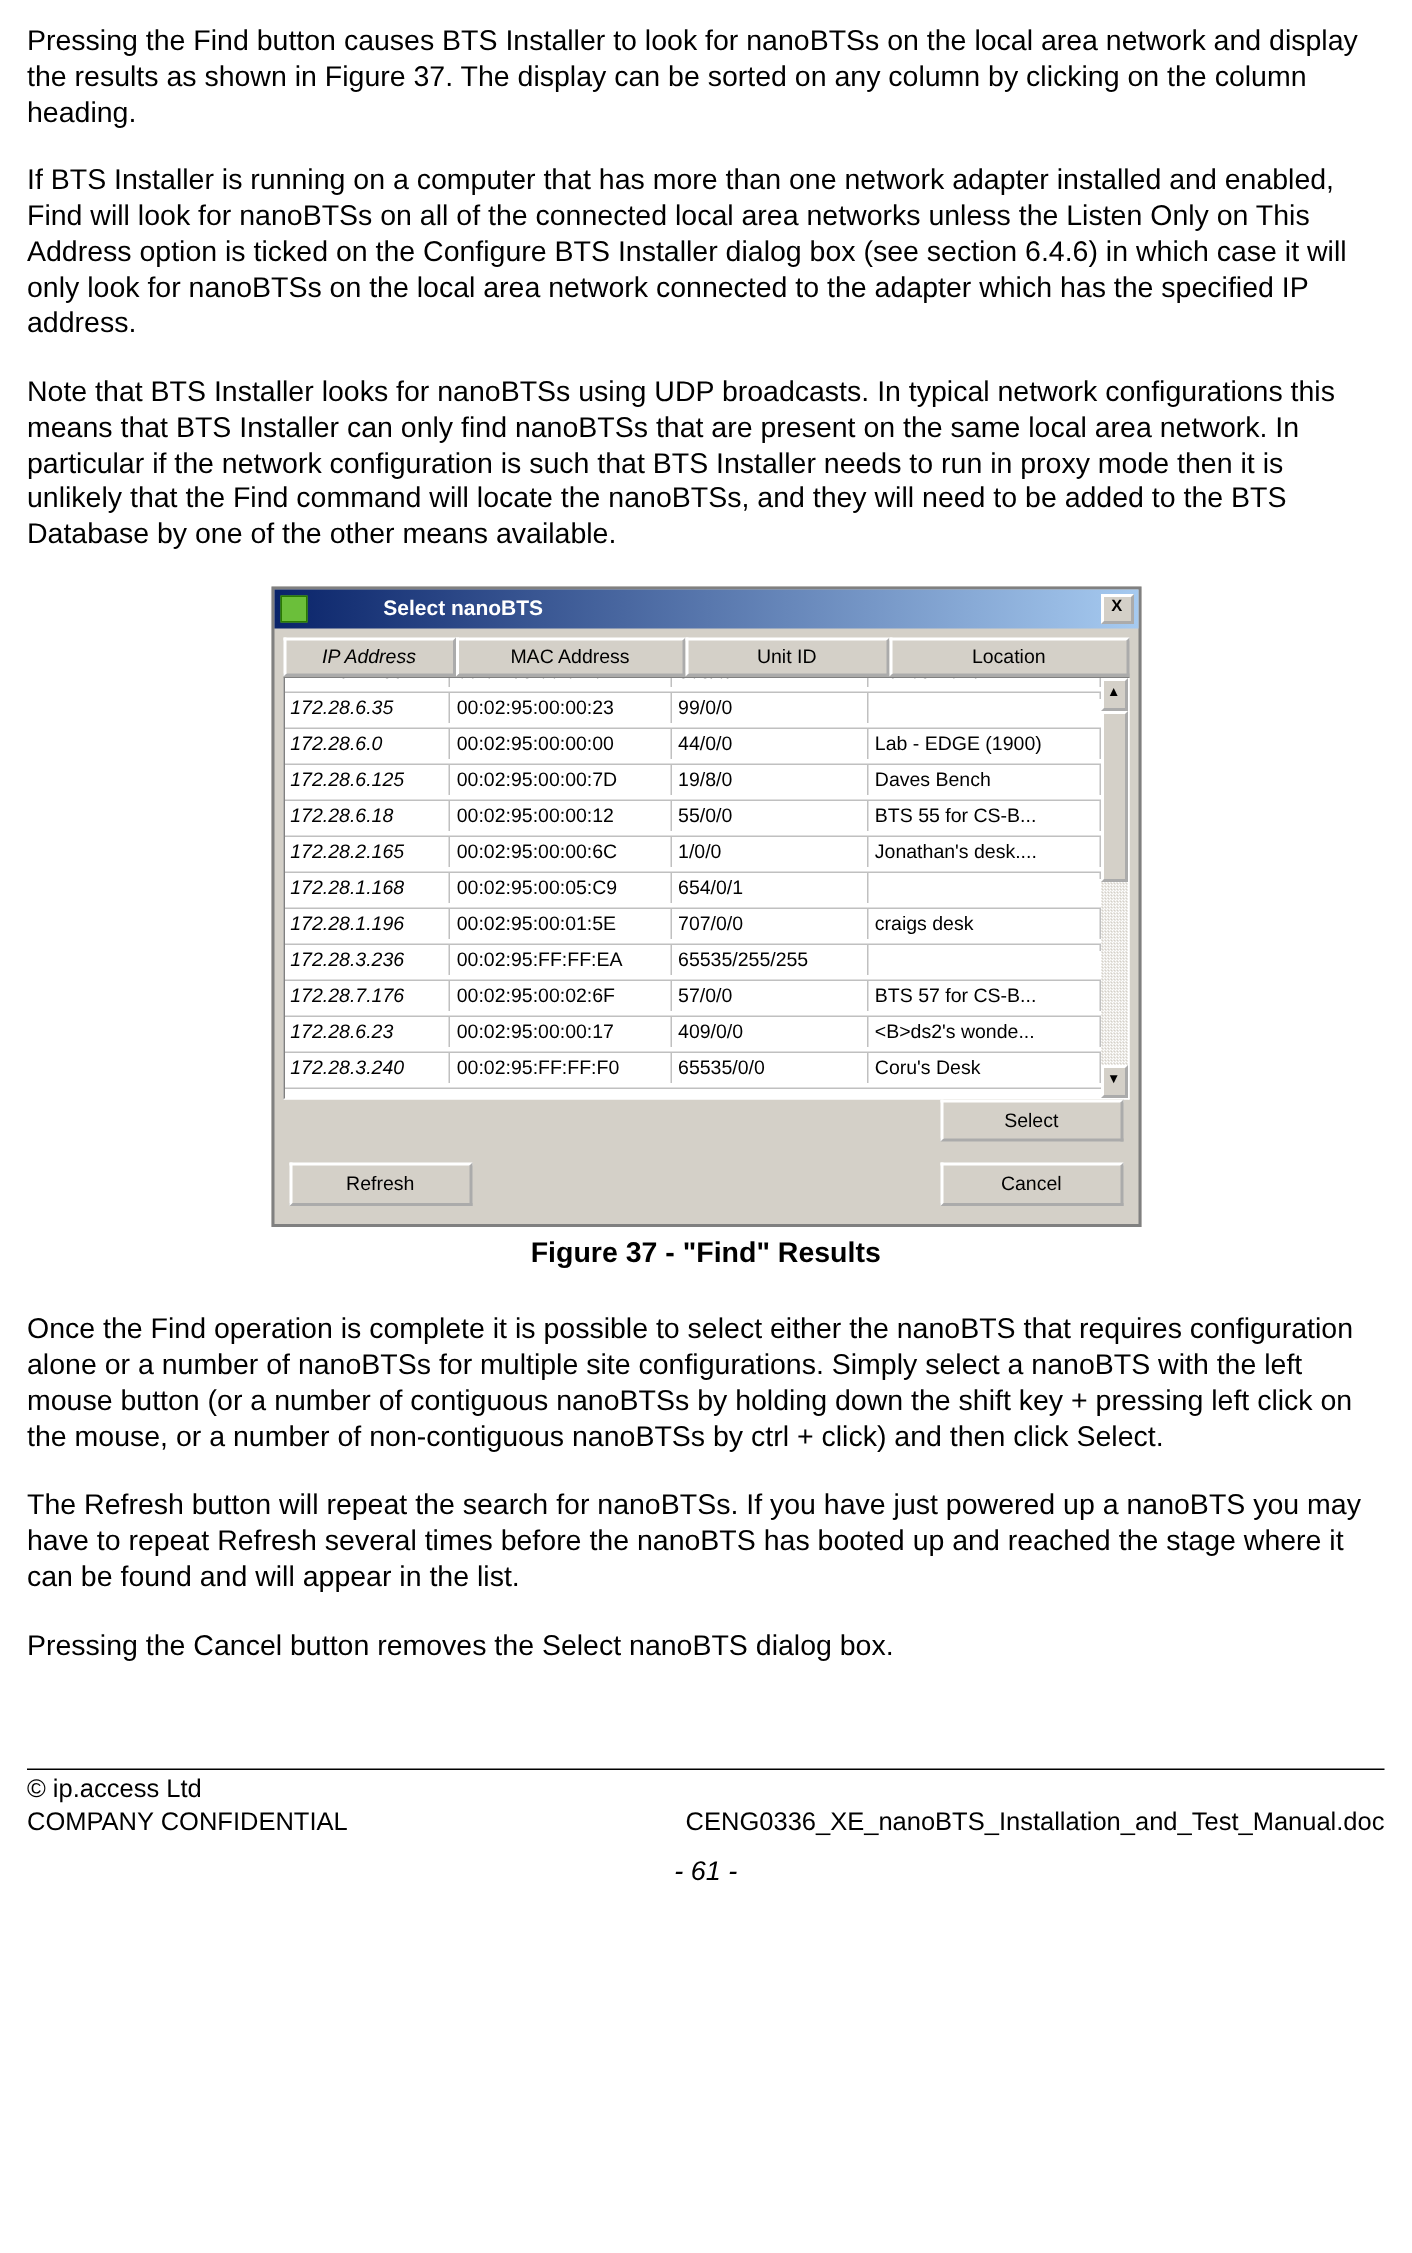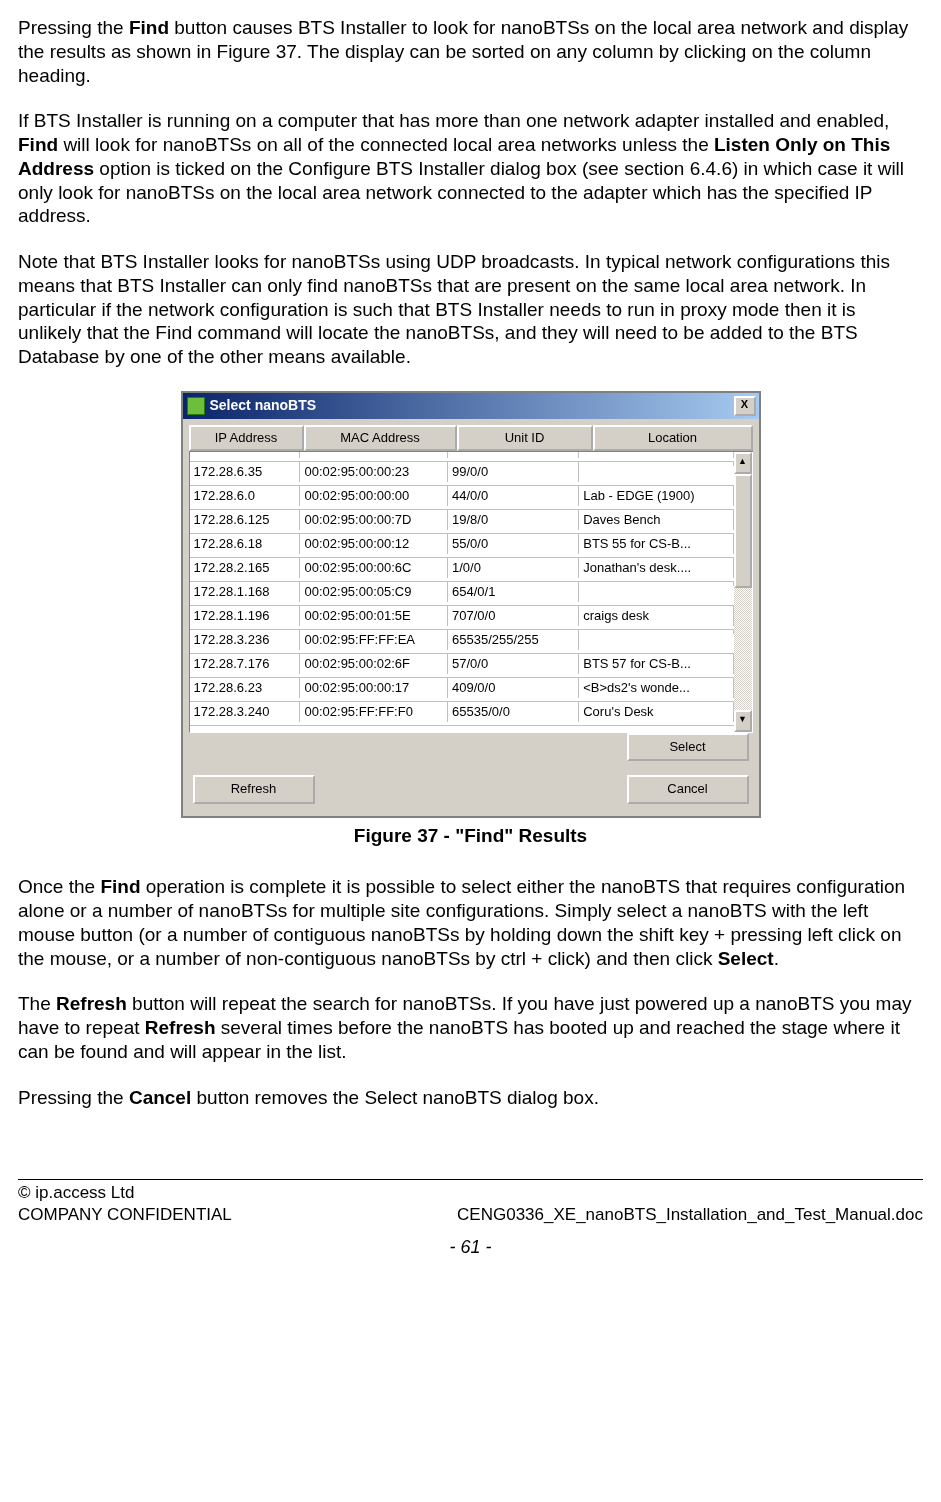--- a/index.html
+++ b/index.html
@@ -7,21 +7,21 @@
     font-size: 19px;
     line-height: 1.25;
     margin: 0;
     padding: 16px 18px 20px 18px;
     color: #000;
     background: #fff;
     width: 941px;
     box-sizing: border-box;
   }
   .para { margin: 0 0 22px 0; }
-  .bold { font-weight: bold; }
+  .bold { font-weight: normal; }
   .figure-caption {
     text-align: center;
     font-weight: bold;
     margin: 6px 0 28px 0;
   }
   .dialog-wrap {
     display: flex;
     justify-content: center;
     margin: 6px 0 6px 0;
   }
@@ -40,21 +40,21 @@
     padding: 3px 3px 3px 4px;
     font-weight: bold;
     font-size: 14px;
   }
   .titlebar .icon {
     width: 16px; height: 16px;
     background: #6bbf3a;
     margin-right: 5px;
     border: 1px solid #2a7a00;
   }
-  .titlebar .title { flex: 1; }
+  .titlebar .title { flex: 1; margin-left: 46px; }
   .winbtn {
     width: 18px; height: 16px;
     background: #d4d0c8;
     border: 2px outset #fff;
     color: #000;
     font-size: 11px;
     line-height: 12px;
     text-align: center;
     font-weight: bold;
     cursor: pointer;
@@ -66,21 +66,21 @@
     margin: 6px 6px 0 6px;
   }
   .hcell {
     border: 2px outset #fff;
     padding: 3px 6px;
     text-align: center;
     font-size: 13px;
     cursor: pointer;
     box-sizing: border-box;
   }
-  .col-ip  { width: 115px; }
+  .col-ip  { width: 115px; font-style: italic; }
   .col-mac { width: 153px; }
   .col-uid { width: 136px; }
   .col-loc { width: 160px; }
   .listarea {
     display: flex;
     margin: 0 6px;
     background: #fff;
     height: 280px;
     overflow: hidden;
     border-left: 1px solid #808080;

